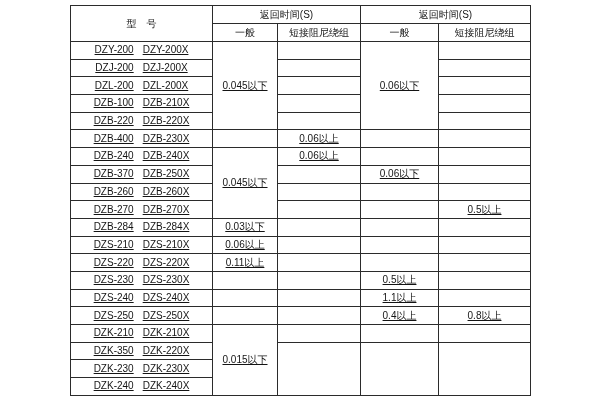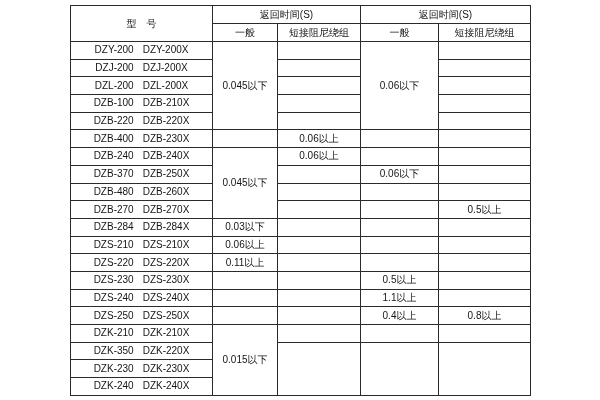--- a/index.html
+++ b/index.html
@@ -27,21 +27,21 @@
     margin: 0;
     text-align: center;
     vertical-align: middle;
     font-size: 10px;
     font-weight: normal;
     line-height: 1;
     white-space: nowrap;
     overflow: hidden;
   }
   thead tr { height: 18px; }
-  tbody tr { height: 17.7px; }
+  tbody tr { height: 17.7px; text-decoration: underline; }
   td.model span + span { margin-left: 9px; }
 </style>
 </head>
 <body>
 
 <div class="table-wrap">
   <table class="spec">
     <colgroup>
       <col style="width:142px">
         <col style="width:65px">
@@ -107,21 +107,21 @@
         <td></td>
         <td></td>
       </tr>
       <tr>
         <td class="model"><span>DZB-370</span><span>DZB-250X</span></td>
         <td></td>
         <td>0.06以下</td>
         <td></td>
       </tr>
       <tr>
-        <td class="model"><span>DZB-480</span><span>DZB-260X</span></td>
+        <td class="model"><span>DZB-260</span><span>DZB-260X</span></td>
         <td></td>
         <td></td>
         <td></td>
       </tr>
       <tr>
         <td class="model"><span>DZB-270</span><span>DZB-270X</span></td>
         <td></td>
         <td></td>
         <td>0.5以上</td>
       </tr>

